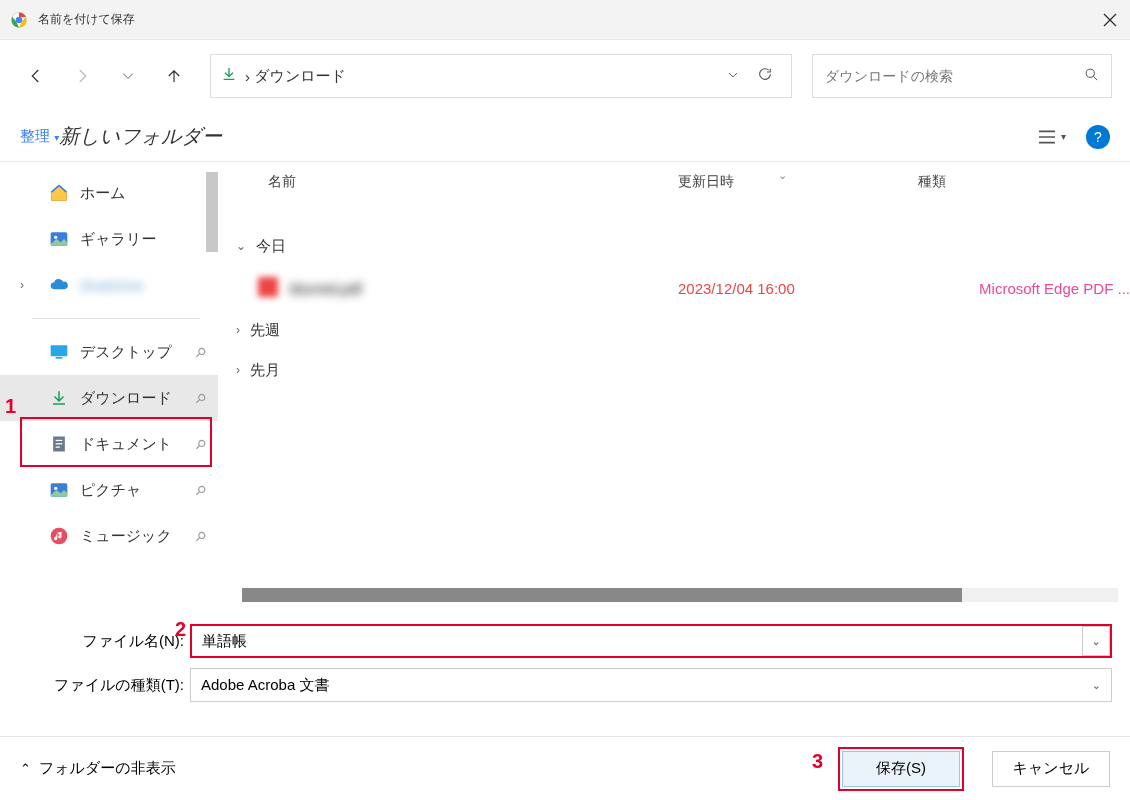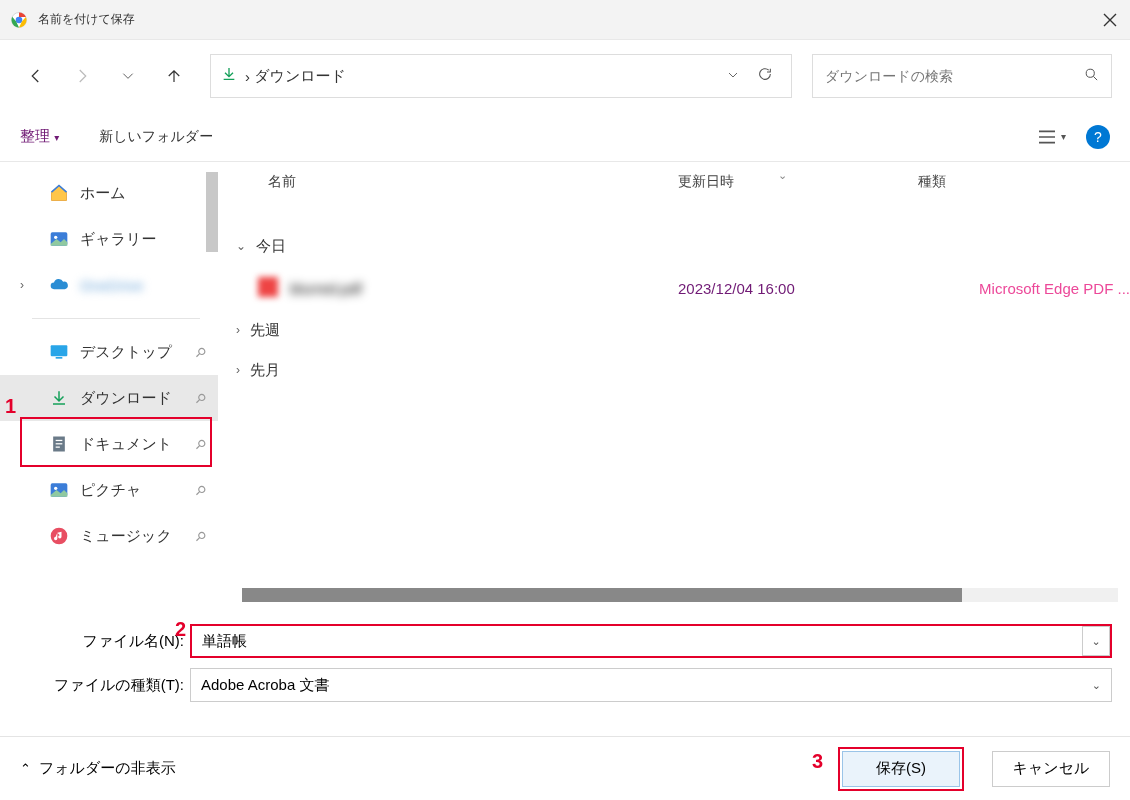--- a/index.html
+++ b/index.html
@@ -19,22 +19,22 @@
   .addrbar .dl-icon { color: #15a05a; margin-right: 8px; }
   .addrbar .crumb { color: #333; font-size: 15px; }
   .addrbar .spacer { flex: 1; }
   .addrbar .chev, .addrbar .refresh { width: 32px; text-align: center; color: #555; cursor: pointer; }
   .searchbox { width: 300px; height: 44px; border: 1px solid #ddd; display: flex; align-items: center; padding: 0 12px; margin-left: 10px; position: relative; }
   .searchbox input { border: none; outline: none; flex: 1; font-size: 14px; }
   .searchbox .mag { color: #555; position: absolute; right: 12px; }
 
   
   .toolbarrow { height: 50px; display: flex; align-items: center; padding: 0 20px; border-bottom: 1px solid #e8e8e8; }
-  .toolbarrow .organize { font-size: 15px; color: #701a75; cursor: pointer; margin-right: 40px; }
-  .toolbarrow .newfolder { font-size: 14px; color: #333; cursor: pointer; }
+  .toolbarrow .organize { font-size: 15px; color: #3b82f6; cursor: pointer; }
+  .toolbarrow .newfolder { font-size: 20px; color: #333; cursor: pointer; font-style: italic; }
   .toolbarrow .right { margin-left: auto; display: flex; align-items: center; gap: 20px; }
   .viewbtn { color: #555; cursor: pointer; display: flex; align-items: center; gap: 4px; }
   .helpbtn { width: 24px; height: 24px; background: #0078d4; border-radius: 50%; display: flex; align-items: center; justify-content: center; color: #fff; font-size: 14px; cursor: pointer; }
 
   
   .main { display: flex; height: 448px; }
   .sidebar { width: 218px; padding: 8px 0; position: relative; }
   .scrollbar-v { position: absolute; right: 0; top: 10px; width: 12px; height: 80px; background: #c8c8c8; }
   .side-item { height: 46px; display: flex; align-items: center; padding-left: 48px; cursor: pointer; font-size: 15px; color: #333; position: relative; }
   .side-item .icon { width: 22px; height: 22px; margin-right: 10px; display: inline-flex; align-items: center; justify-content: center; }
@@ -52,21 +52,21 @@
   .list-header .col-date { width: 240px; position: relative; }
   .list-header .col-date .sort { position: absolute; top: -4px; left: 100px; font-size: 11px; color: #888; }
   .list-header .col-type { flex: 1; }
   .list-group { padding: 4px 0; }
   .group-label { display: flex; align-items: center; padding-left: 18px; height: 40px; font-size: 15px; color: #333; cursor: pointer; }
   .group-label .chev { margin-right: 10px; color: #666; font-size: 12px; }
   .file-row { display: flex; align-items: center; height: 44px; padding-left: 40px; font-size: 15px; }
   .file-row .fname { width: 420px; display: flex; align-items: center; }
   .file-row .fname .ficon { width: 22px; height: 22px; margin-right: 10px; }
   .file-row .fname .blur-text { filter: blur(5px); }
-  .file-row .fdate { width: 240px; color: #701a75; }
+  .file-row .fdate { width: 240px; color: #ef4444; }
   .file-row .ftype { flex: 1; color: #ec4899; text-align: right; }
   .scrollbar-h { position: absolute; bottom: 8px; left: 24px; right: 12px; height: 14px; background: #f0f0f0; }
   .scrollbar-h .thumb { position: absolute; left: 0; height: 14px; width: 720px; background: #888; }
 
   
   .filefields { padding: 14px 18px 6px; }
   .fieldrow { display: flex; align-items: center; margin-bottom: 10px; position: relative; }
   .fieldrow label { width: 172px; text-align: right; padding-right: 6px; font-size: 15px; }
   .fieldrow .inputwrap { flex: 1; position: relative; }
   .fieldrow input, .fieldrow .select { width: 100%; height: 34px; border: 1px solid #ccc; padding: 0 10px; font-size: 15px; background: #fff; }

